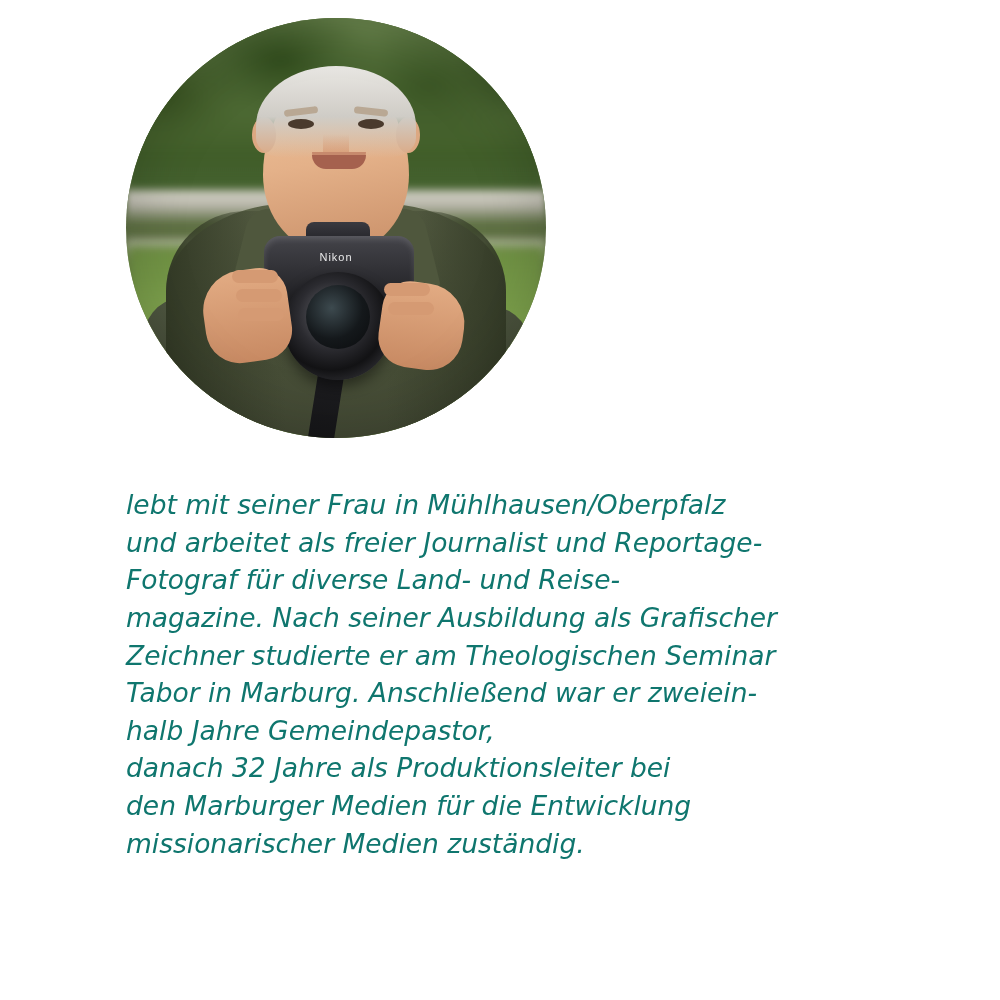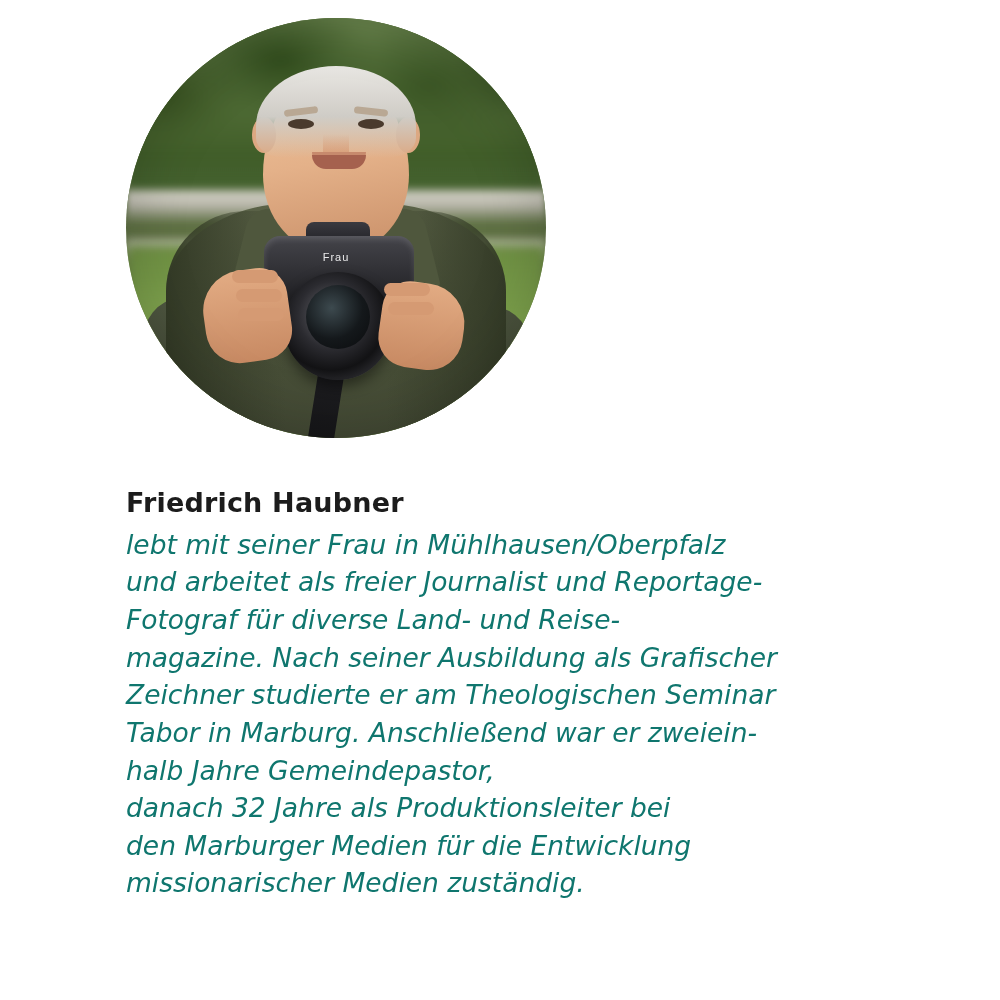--- a/index.html
+++ b/index.html
@@ -302,38 +302,37 @@
         <div class="brow-l"></div>
         <div class="brow-r"></div>
         <div class="eye-l"></div>
         <div class="eye-r"></div>
         <div class="nose"></div>
         <div class="mouth"></div>
 
         <div class="strap"></div>
         <div class="cam-prism"></div>
         <div class="cam-body"></div>
-        <div class="cam-brand">Frau</div>
+        <div class="cam-brand">Nikon</div>
         <div class="lens"></div>
         <div class="lens-inner"></div>
         <div class="hand-l"></div>
         <div class="hand-r"></div>
         <div class="fing" style="left:50%; margin-left:-104px; top:60%;"></div>
         <div class="fing" style="left:50%; margin-left:-100px; top:64.5%;"></div>
         <div class="fing" style="left:50%; margin-left:-98px; top:69%;"></div>
         <div class="fing" style="left:50%; margin-left:48px; top:63%;"></div>
         <div class="fing" style="left:50%; margin-left:52px; top:67.5%;"></div>
       </div>
 
       <div class="vignette"></div>
     </div>
   </div>
 
   <div class="caption">
-    <div class="cap-name">Friedrich Haubner</div>
     <div class="cap-body">lebt mit seiner Frau in Mühlhausen/Oberpfalz
 und arbeitet als freier Journalist und Reportage-
 Fotograf für diverse Land- und Reise-
 magazine. Nach seiner Ausbildung als Grafischer
 Zeichner studierte er am Theologischen Seminar
 Tabor in Marburg. Anschließend war er zweiein-
 halb Jahre Gemeindepastor,
 danach 32 Jahre als Produktionsleiter bei
 den Marburger Medien für die Entwicklung
 missionarischer Medien zuständig.</div>

